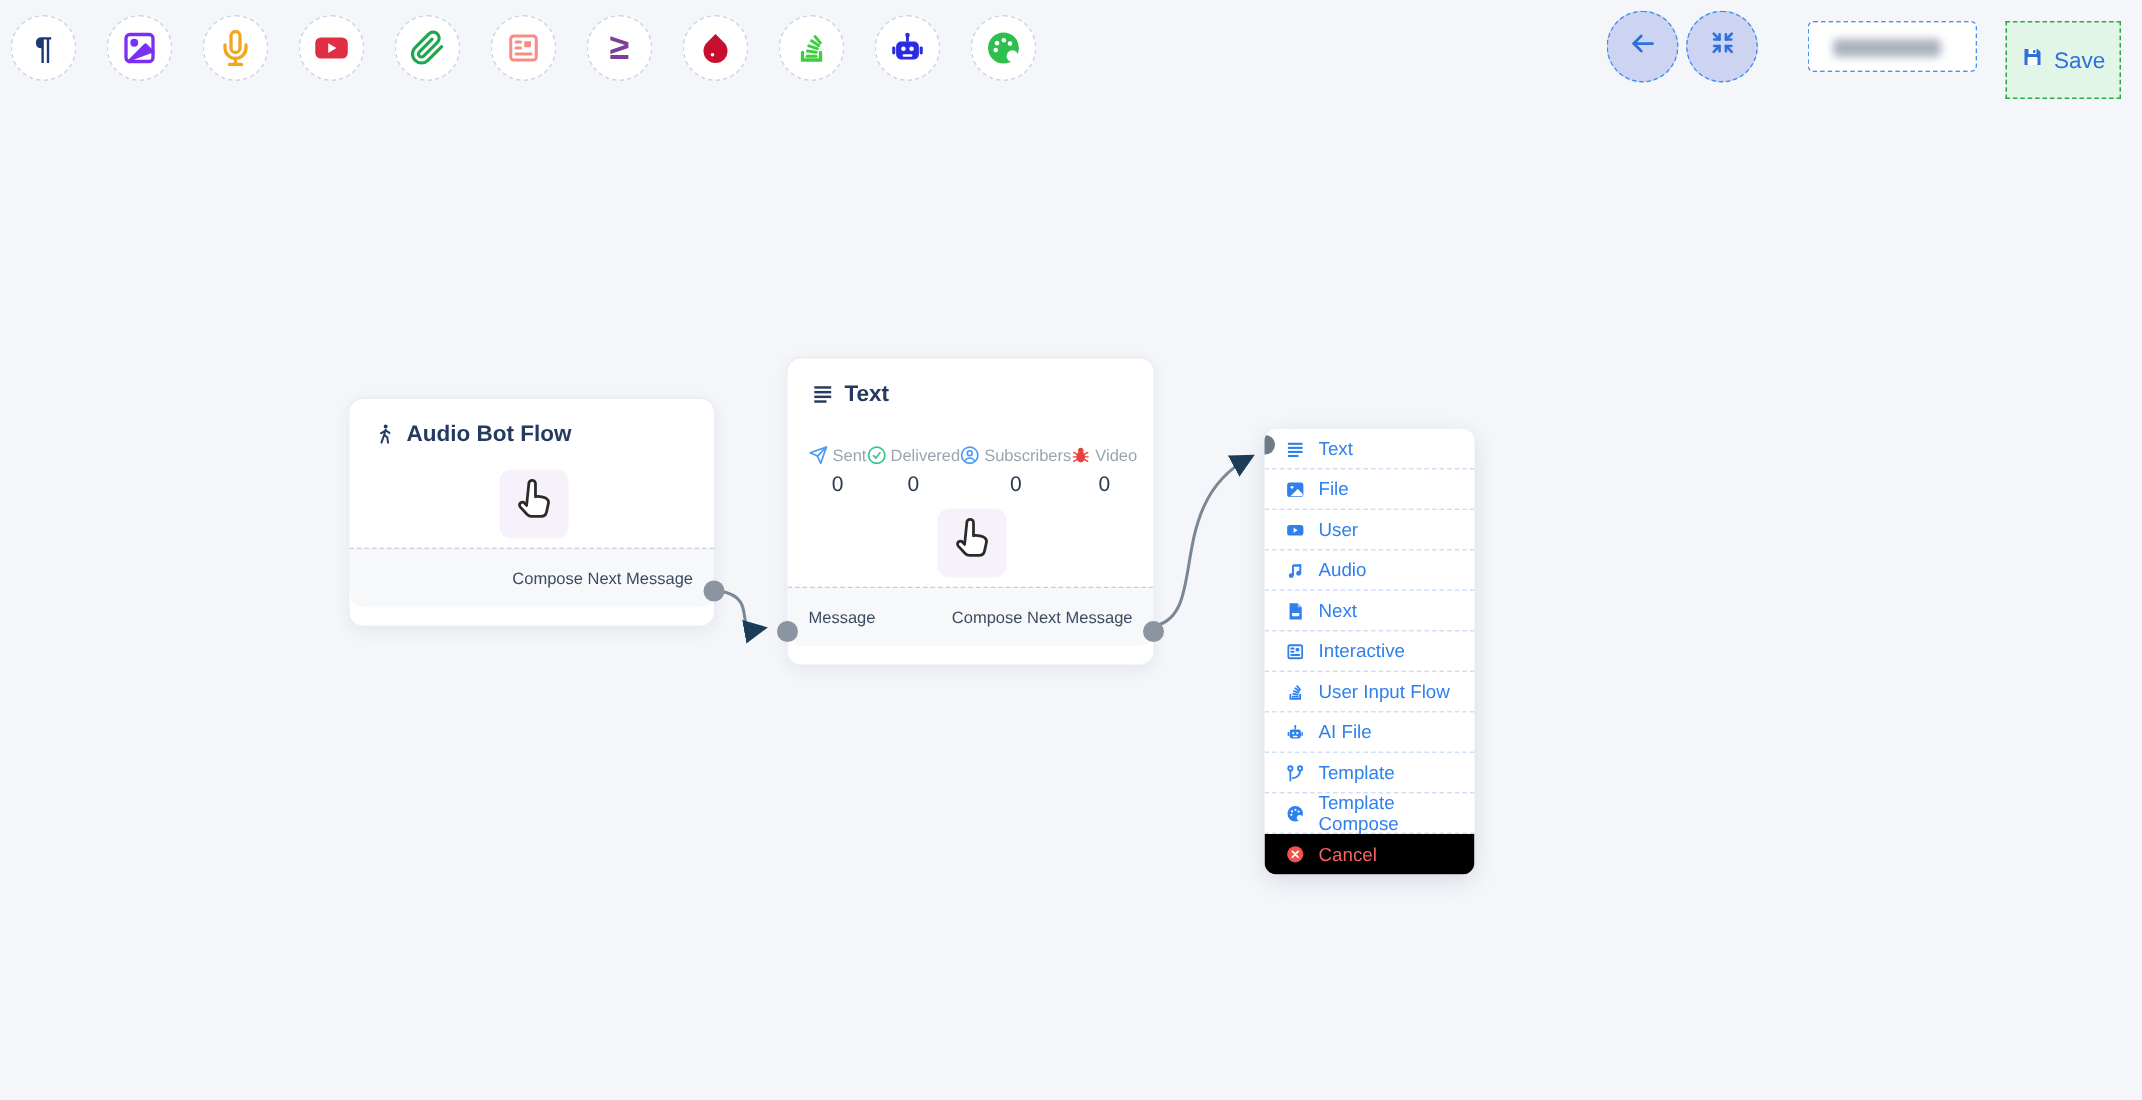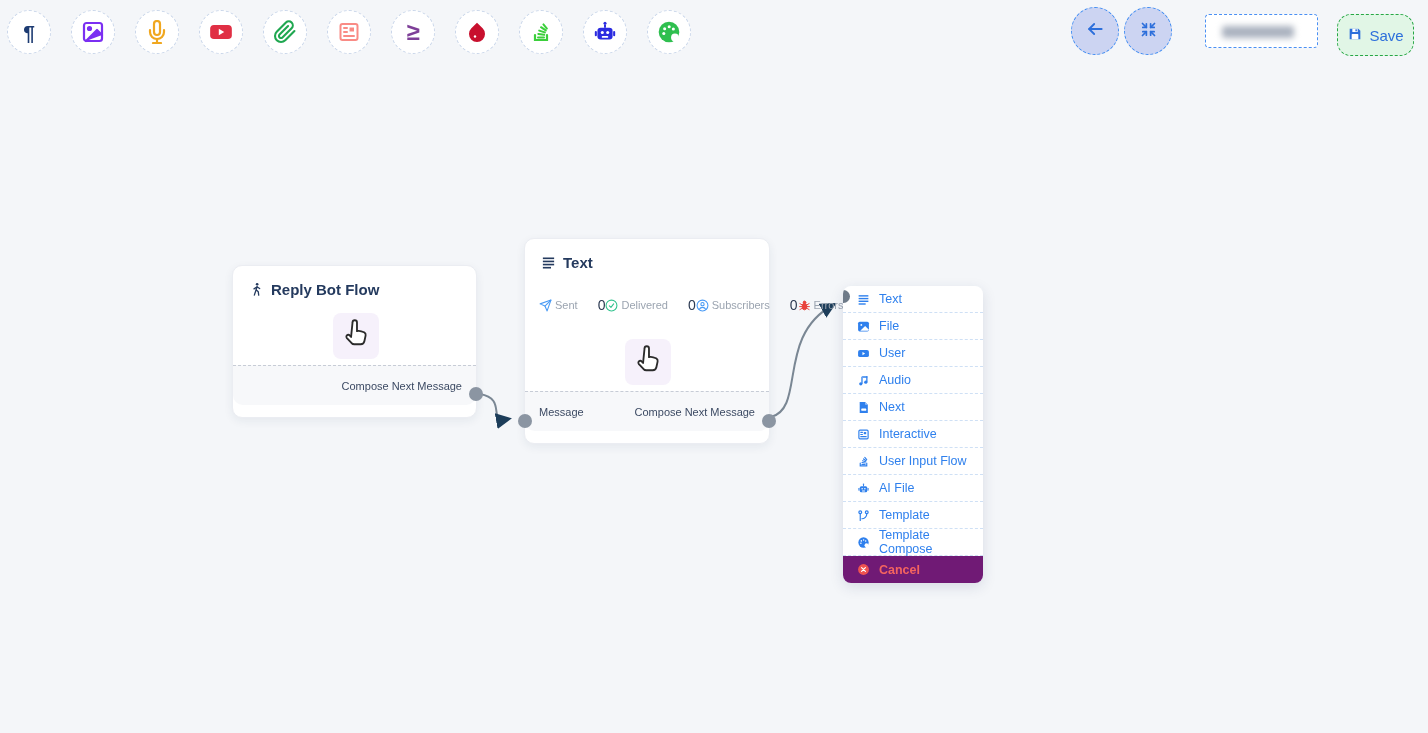--- a/index.html
+++ b/index.html
@@ -33,22 +33,22 @@
   .circle-btn.fit  { left:-304px; top:7px; }
   .flow-name-box {
     position:absolute; left:-223px; top:14px; width:113px; height:34px;
     background:#ffffff; border:1.5px dashed #4a90f4; border-radius:4px;
   }
   .flow-name-blur {
     position:absolute; left:16px; top:11px; width:72px; height:12px;
     background:#aab2bf; border-radius:3px; filter:blur(3px);
   }
   .save-btn {
-    position:absolute; left:-91px; top:14px; width:77px; height:42px;
-    background:#e1f6e6; border:1.5px dashed #27a745; border-radius:14px;
+    position:absolute; left:-91px; top:14px; width:77px; height:52px;
+    background:#e1f6e6; border:1.5px dashed #27a745; border-radius:0;
     display:flex; align-items:center; justify-content:center; gap:6px;
     color:#2d6fdb; font-size:15px; cursor:pointer;
   }
 
   
   svg.edges { position:absolute; left:0; top:0; pointer-events:none; }
 
   
   .node {
     position:absolute; background:#fff; border:1px solid #ebedf2;
@@ -80,37 +80,37 @@
     background:#8b95a2; z-index:5; cursor:pointer;
   }
   .handle.right { right:-7px; }
   .handle.left  { left:-7px; }
 
   
   .stats-row {
     display:flex; justify-content:space-between;
     padding:26px 14px 0 14px;
   }
-  .stat { display:flex; align-items:center; gap:20px; }
+  .stat { display:flex; flex-direction:column; align-items:center; gap:4px; }
   .stat-top { display:flex; align-items:center; gap:3px; font-size:11px; color:#9ba4b0; }
   .stat-val { font-size:14px; color:#2c3a52; }
 
   
   .ctx-menu {
     position:absolute; left:843px; top:286px; width:140px;
     background:#fff; border-radius:8px; box-shadow:0 4px 14px rgba(30,50,90,.13);
     overflow:hidden; z-index:4;
   }
   .ctx-item {
     height:27px; display:flex; align-items:center; gap:9px;
     padding:0 14px; font-size:12.5px; color:#2f80ed; cursor:pointer;
     border-bottom:1px dashed #cfe0f5;
   }
   .ctx-item:last-child { border-bottom:none; }
-  .ctx-item.cancel { background:#701a75; color:#f4645f;font-weight:bold; }
+  .ctx-item.cancel { background:#000000; color:#f4645f; }
   .menu-handle { left:-6px; top:4px; position:absolute; width:13px; height:13px;
     border-radius:50%; background:#6e7a88; z-index:6; }
 
   .ico { flex:0 0 auto; display:inline-flex; }
 </style>
 </head>
 <body>
 
 <div class="toolbar">
   <div class="tool-btn">
@@ -262,21 +262,21 @@
 </svg>
 
 <div class="node node-start">
   <div class="node-header">
     <span class="ico">
       <svg width="15" height="17" viewBox="0 0 24 24" fill="none" stroke="#243a5e" stroke-width="2.1" stroke-linecap="round" stroke-linejoin="round">
           <circle cx="13" cy="3.6" r="2.1" fill="#243a5e" stroke="none"></circle>
           <path d="M13 7l-1.6 5.5L8.5 21M11.4 12.5l3.4 3 .7 5.5M11.8 8.5L8 11M13.2 8l3.8 2.5"></path>
         </svg>
     </span>
-    <span>Reply Bot Flow</span>
+    <span>Audio Bot Flow</span>
   </div>
   <div class="hand-wrap">
     <span>
       <svg width="30" height="32" viewBox="0 0 24 26" fill="#fff" stroke="#2b2b2b" stroke-width="1.5" stroke-linecap="round" stroke-linejoin="round">
           <path d="M9.2 3.6c0-1 .8-1.8 1.8-1.8s1.8.8 1.8 1.8v7.1l1.2-.2c.6-.1 3.9.5 4.9 1.3.8.6 1.1 1.6.9 2.5l-1 4.6c-.3 1.4-1.5 2.4-3 2.4h-5.2c-.9 0-1.7-.4-2.3-1l-3.7-4c-.6-.7-.6-1.7.1-2.3.6-.5 1.6-.5 2.1.1l1.2 1.3z"></path>
         </svg>
     </span>
   </div>
   <div class="node-footer single">
     <span>Compose Next Message</span>
@@ -341,21 +341,21 @@
               <ellipse cx="12" cy="14" rx="4.5" ry="6"></ellipse>
               <circle cx="12" cy="6.2" r="2.4"></circle>
               <line x1="7" y1="10.5" x2="3.5" y2="8.5"></line>
               <line x1="7" y1="14" x2="3" y2="14"></line>
               <line x1="7" y1="17.5" x2="3.5" y2="19.5"></line>
               <line x1="17" y1="10.5" x2="20.5" y2="8.5"></line>
               <line x1="17" y1="14" x2="21" y2="14"></line>
               <line x1="17" y1="17.5" x2="20.5" y2="19.5"></line>
             </svg>
         </span>
-        <span>Errors</span>
+        <span>Video</span>
       </span>
       <span class="stat-val">0</span>
     </div>
   </div>
   <div class="hand-wrap">
     <span>
       <svg width="30" height="32" viewBox="0 0 24 26" fill="#fff" stroke="#2b2b2b" stroke-width="1.5" stroke-linecap="round" stroke-linejoin="round">
           <path d="M9.2 3.6c0-1 .8-1.8 1.8-1.8s1.8.8 1.8 1.8v7.1l1.2-.2c.6-.1 3.9.5 4.9 1.3.8.6 1.1 1.6.9 2.5l-1 4.6c-.3 1.4-1.5 2.4-3 2.4h-5.2c-.9 0-1.7-.4-2.3-1l-3.7-4c-.6-.7-.6-1.7.1-2.3.6-.5 1.6-.5 2.1.1l1.2 1.3z"></path>
         </svg>
     </span>

